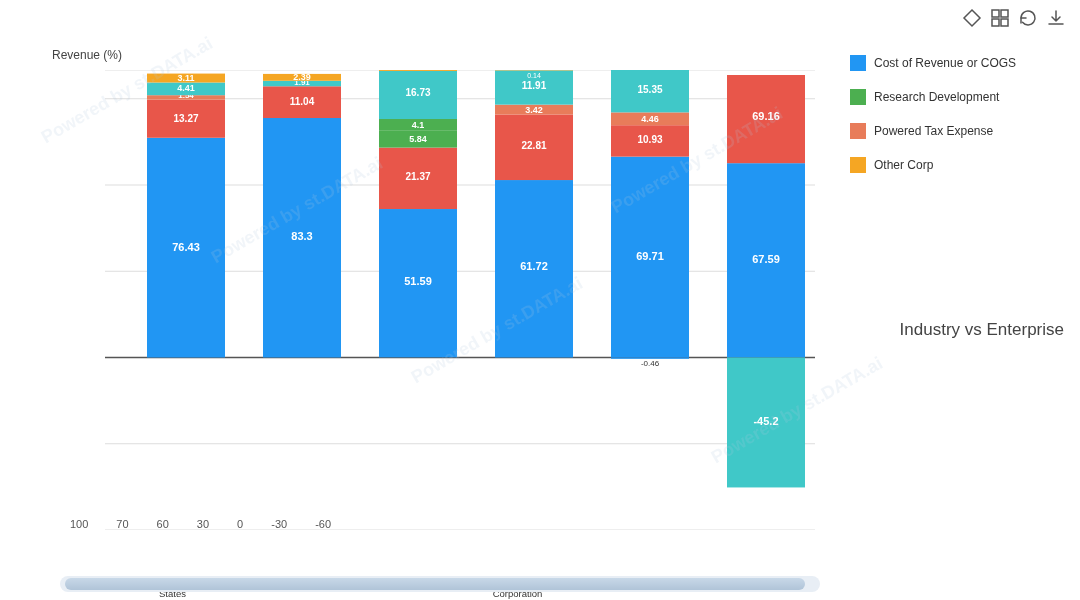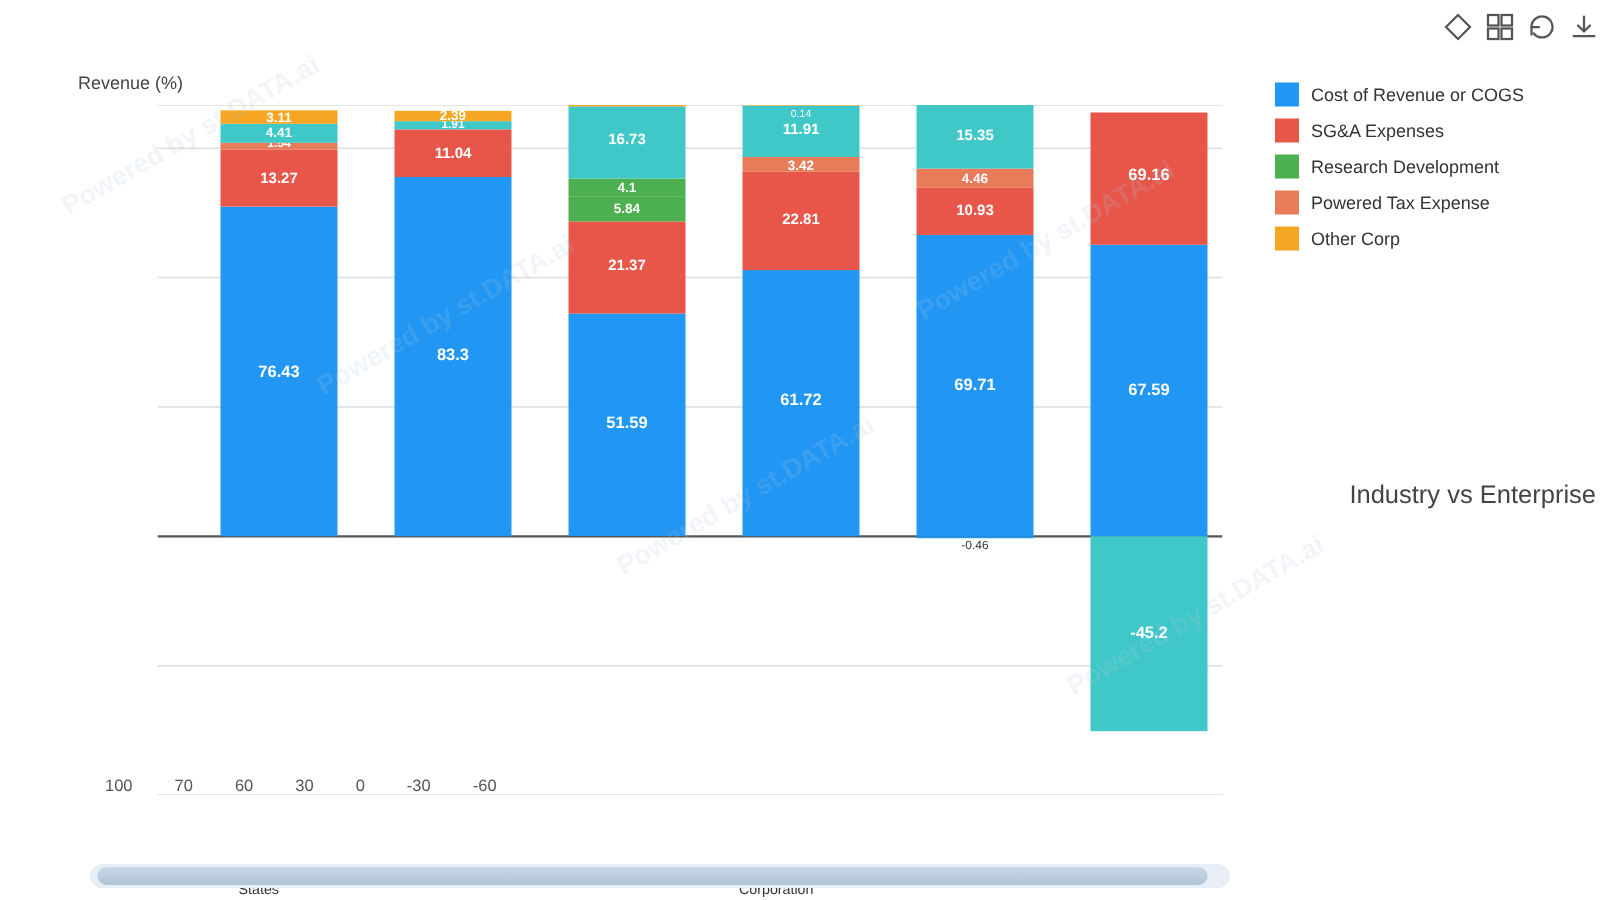--- a/index.html
+++ b/index.html
@@ -81,21 +81,21 @@
     }
 
     
     .legend {
       position: absolute;
       right: 10px;
       top: 55px;
       width: 220px;
       display: flex;
       flex-direction: column;
-      gap: 8px;
+      gap: 18px;
     }
     .legend-item {
       display: flex;
       align-items: center;
       gap: 8px;
       font-size: 12px;
       color: #333;
     }
     .legend-color {
       width: 16px;
@@ -294,24 +294,20 @@
   </div>
 
 </div>
 
 <div class="legend">
   <div class="legend-item">
     <div class="legend-color" style="background:#2196F3;"></div>
     <span>Cost of Revenue or COGS</span>
   </div>
   <div class="legend-item">
-    <div class="legend-color" style="background:#e8564a;"></div>
-    <span>SG&amp;A Expenses</span>
-  </div>
-  <div class="legend-item">
     <div class="legend-color" style="background:#4caf50;"></div>
     <span>Research Development</span>
   </div>
   <div class="legend-item">
     <div class="legend-color" style="background:#e87c5a;"></div>
     <span>Powered Tax Expense</span>
   </div>
   <div class="legend-item">
     <div class="legend-color" style="background:#f5a623;"></div>
     <span>Other Corp</span>

